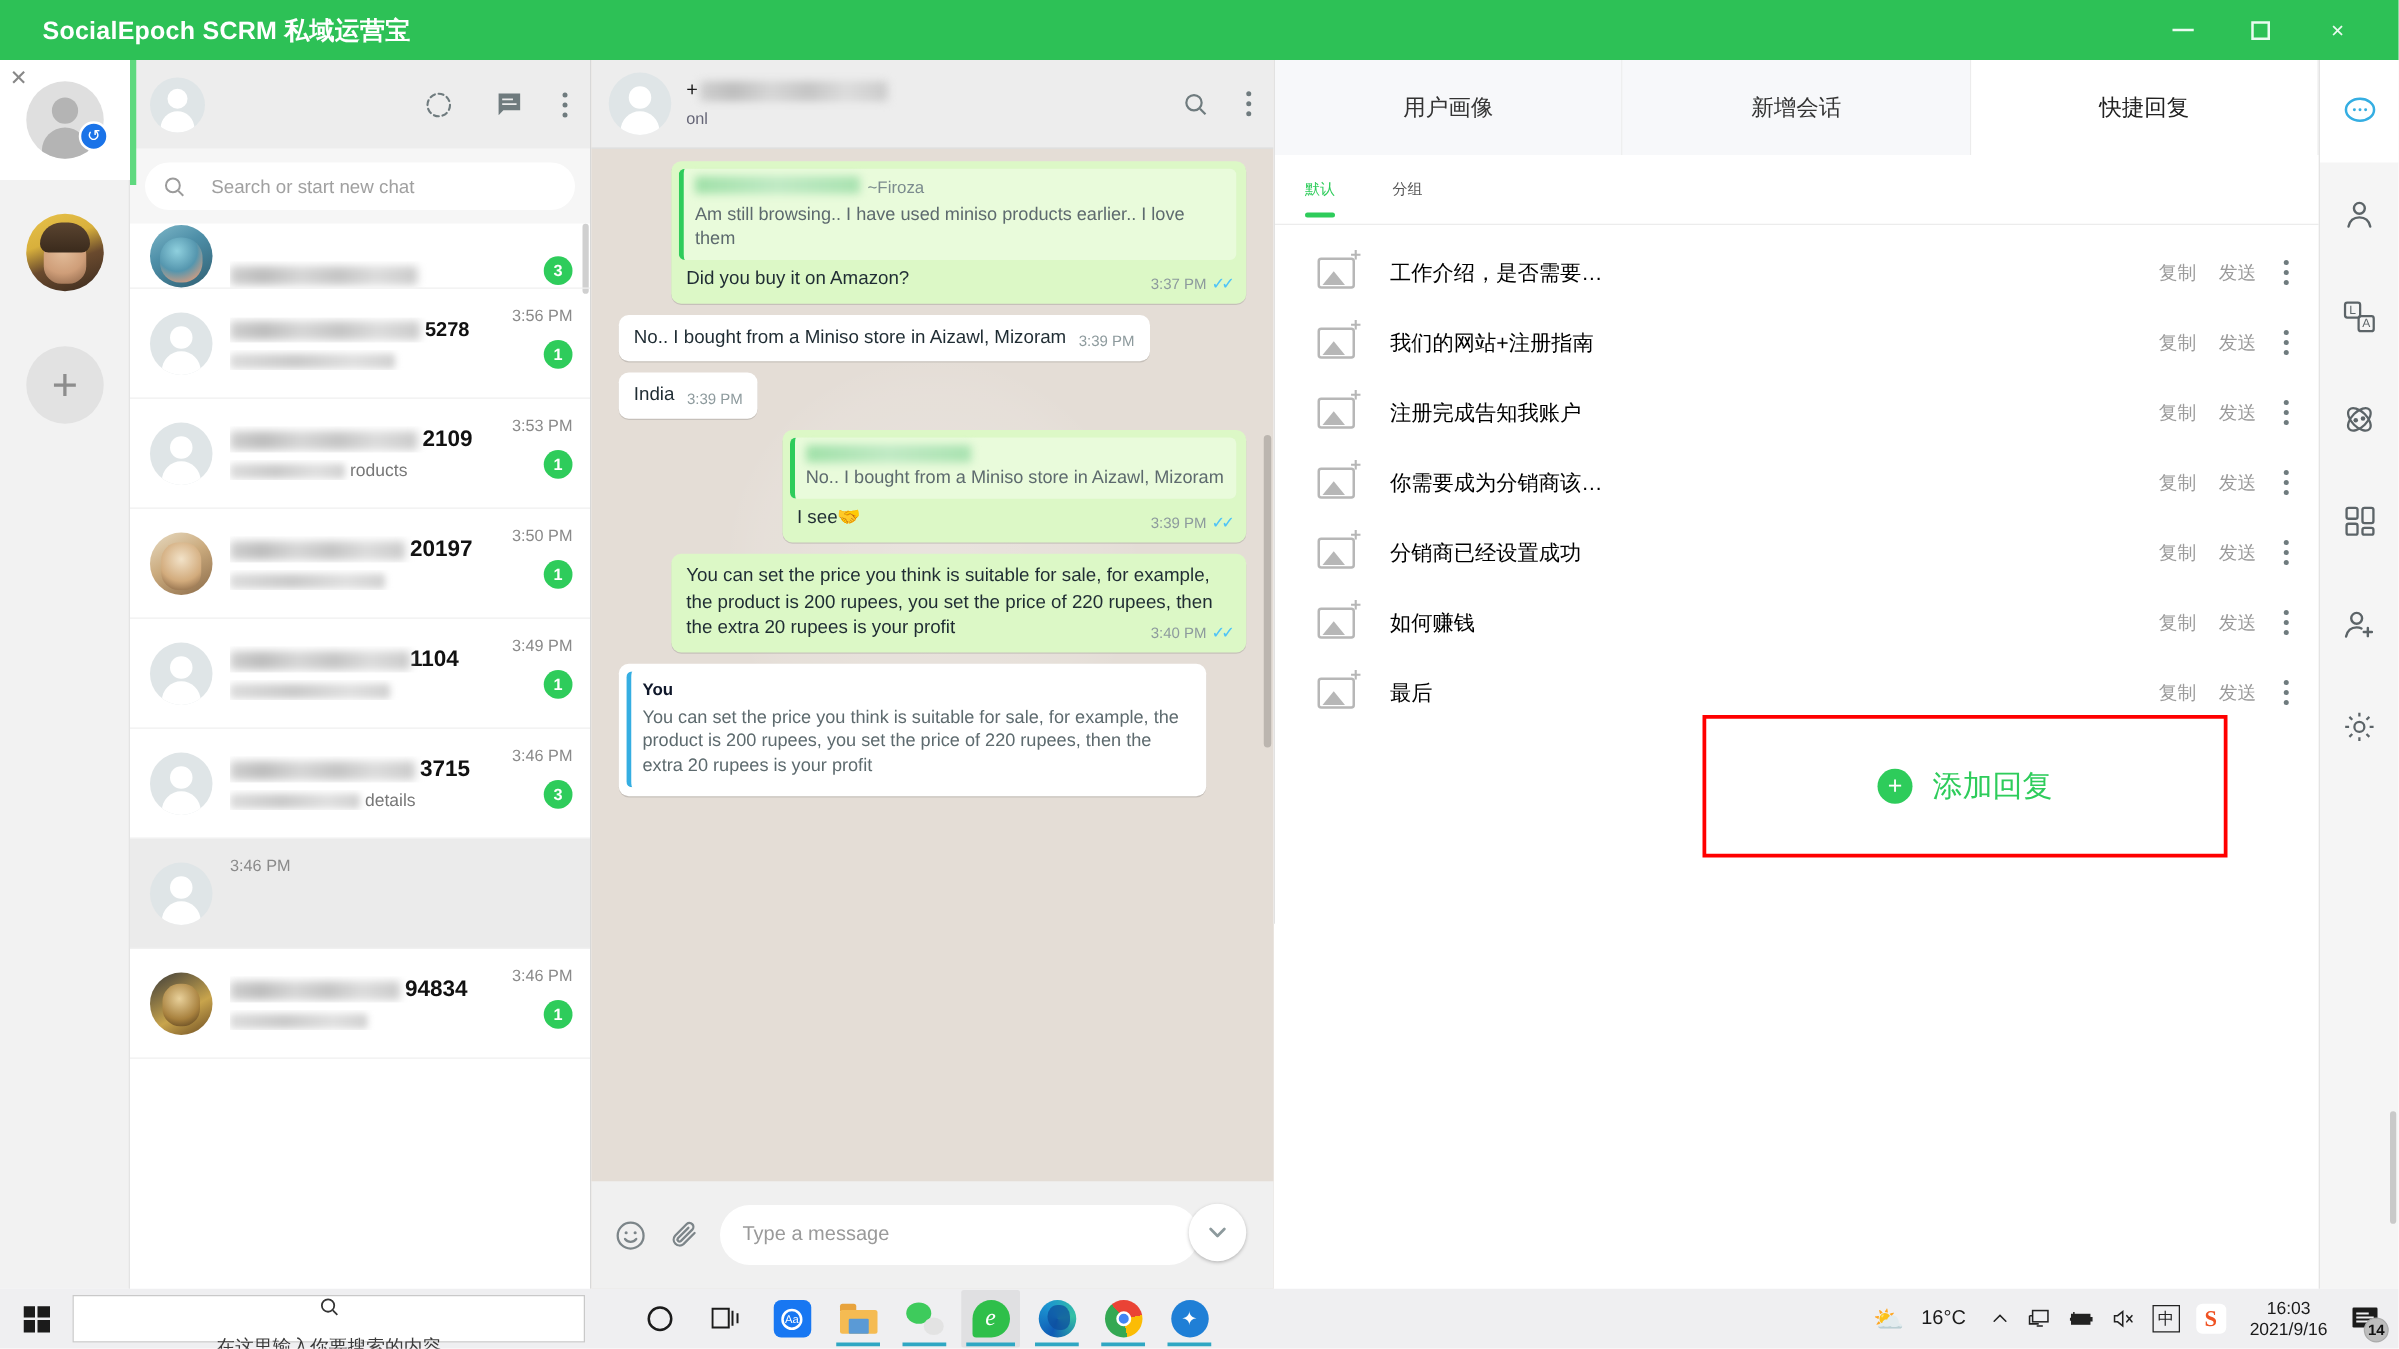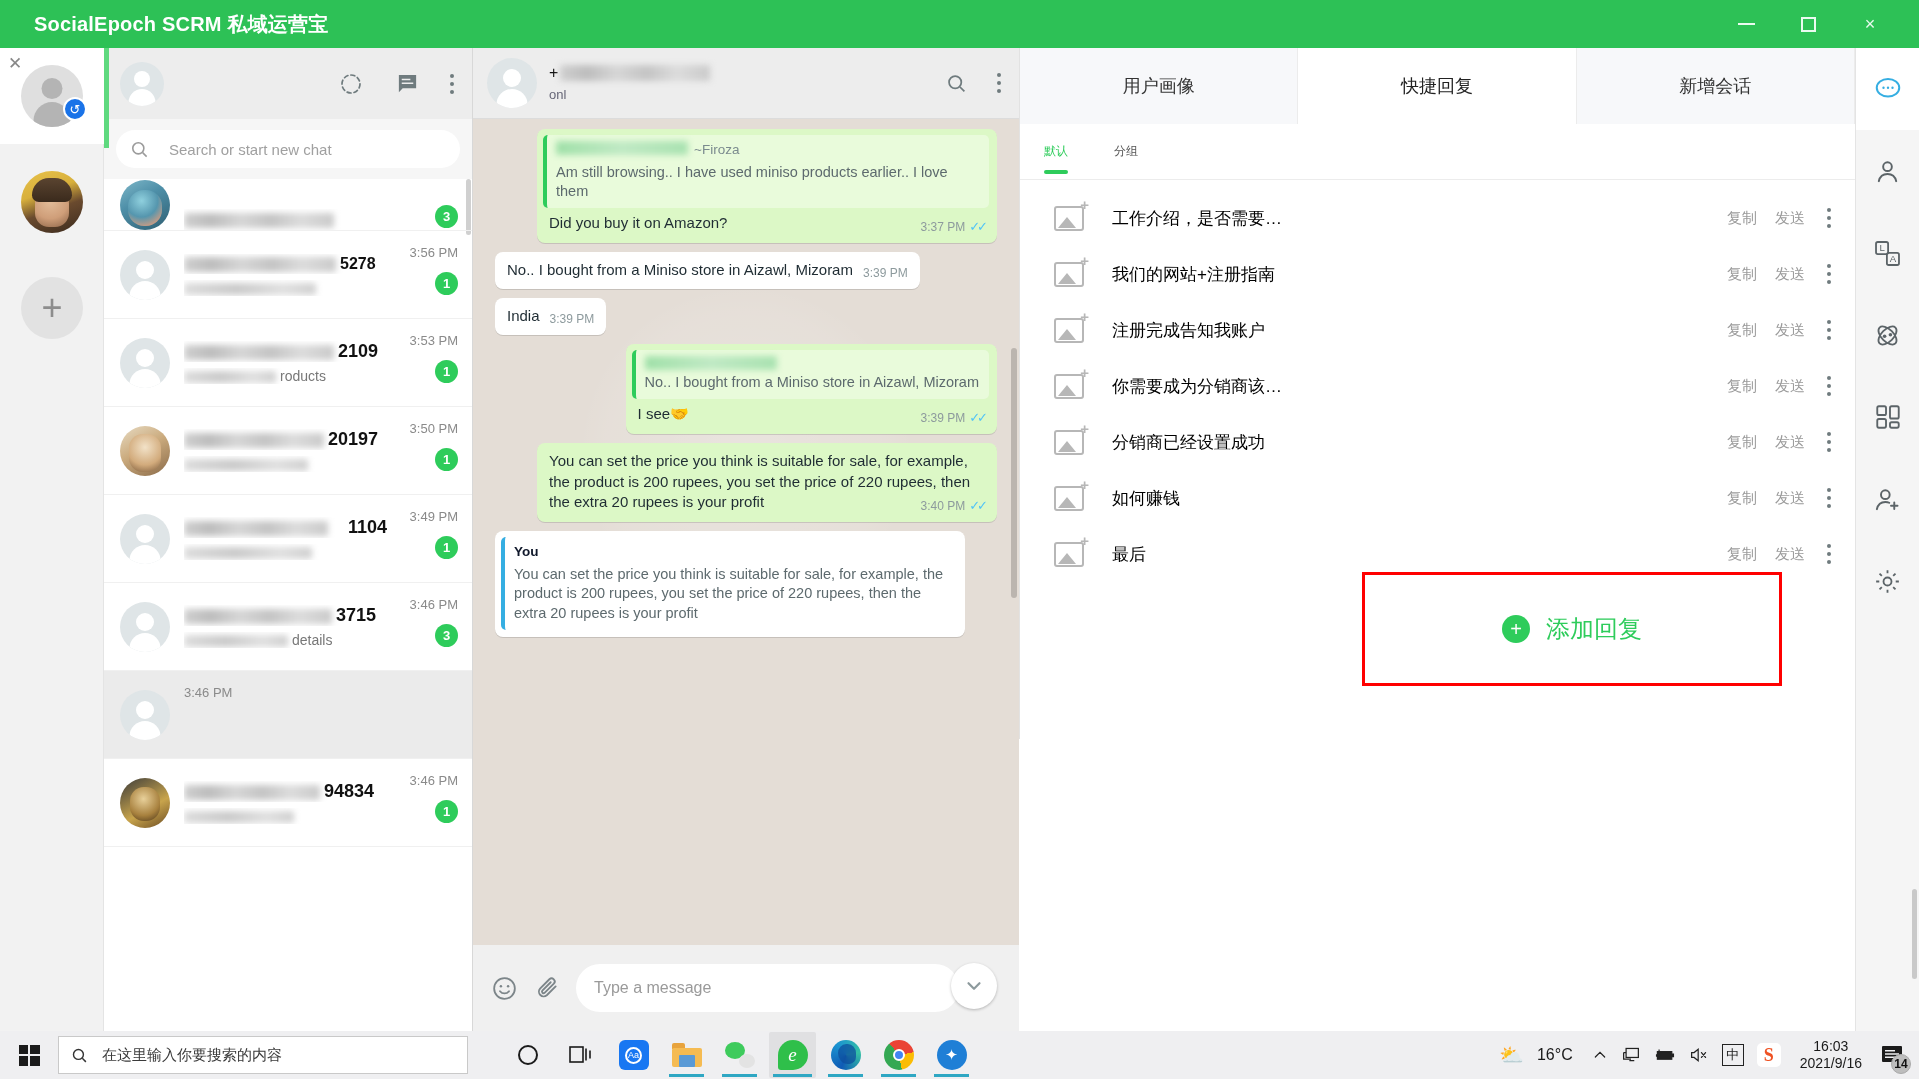--- a/index.html
+++ b/index.html
@@ -311,21 +311,21 @@
   .taskbar {
     position: absolute; left: 0; bottom: 0; width: 1919px; height: 48px;
     background: #efeff1; display: flex; align-items: center;
   }
   .tb-start { width: 58px; height: 48px; display:flex; align-items:center; justify-content:center; cursor:pointer; }
   .win-logo { width: 21px; height: 21px; display: grid; grid-template-columns: 1fr 1fr;
               grid-template-rows: 1fr 1fr; gap: 2.5px; }
   .win-logo i { background: #1b1b1b; display: block; }
   .tb-search {
     width: 410px; height: 38px; background: #fff; border: 1px solid #c9c9c9;
-    display: flex; align-items: center; padding: 0 12px; gap: 14px; cursor: text;
+    display: flex; align-items: center; padding: 0 12px; gap: 14px; cursor: text; flex-direction: column;
   }
   .tb-search .ph { color: #3a3a3a; font-size: 15px; }
   .tb-apps { display: flex; align-items: center; gap: 6px; margin-left: 36px; }
   .tb-app {
     width: 47px; height: 46px; display: flex; align-items: center; justify-content: center;
     position: relative; cursor: pointer; border-radius: 2px;
   }
   .tb-app.running::after {
     content:''; position:absolute; left: 6px; right: 6px; bottom: 1px; height: 3px; background: #2fa7c3;
   }
@@ -478,21 +478,21 @@
           <div class="ci-avatar photo-b"></div>
           <div class="ci-body">
             <div class="ci-name"><span class="blur" style="width:140px"></span><span style="font-weight:bold;font-size:18px;margin-left:4px;">20197</span></div>
             <div class="ci-sub"><span class="blur sm" style="width:124px"></span></div>
           </div>
           <div class="ci-right"><div class="ci-time">3:50 PM</div><div class="ci-badge">1</div></div>
         </div>
         <div class="chat-item">
           <div class="ci-avatar generic"></div>
           <div class="ci-body">
-            <div class="ci-name"><span class="blur" style="width:144px"></span><span style="font-weight:bold;font-size:18px;margin-left:20px;">1104</span></div>
+            <div class="ci-name"><span class="blur" style="width:144px"></span><span style="font-weight:bold;font-size:18px;margin-left:0;">1104</span></div>
             <div class="ci-sub"><span class="blur sm" style="width:128px"></span></div>
           </div>
           <div class="ci-right"><div class="ci-time">3:49 PM</div><div class="ci-badge">1</div></div>
         </div>
         <div class="chat-item">
           <div class="ci-avatar generic"></div>
           <div class="ci-body">
             <div class="ci-name"><span class="blur" style="width:148px"></span><span style="font-weight:bold;font-size:18px;margin-left:4px;">3715</span></div>
             <div class="ci-sub"><span class="blur sm" style="width:104px"></span><span style="margin-left:4px;">details</span></div>
           </div>
@@ -624,22 +624,22 @@
             <rect x="9" y="2.5" width="6" height="11" rx="3"></rect>
             <path d="M5.5 11.5a6.5 6.5 0 0013 0M12 18v3.5"></path>
           </svg>
       </div>
     </div>
   </div>
 
   <div class="rightpanel">
     <div class="rp-tabs" id="rp-tabs">
         <div class="rp-tab">用户画像</div>
+        <div class="rp-tab">新增会话</div>
         <div class="rp-tab active">快捷回复</div>
-        <div class="rp-tab">新增会话</div>
       </div>
     <div class="rp-subtabs" id="rp-subtabs">
         <div class="rp-subtab active">默认</div>
         <div class="rp-subtab">分组</div>
       </div>
     <div class="reply-list" id="reply-list">
         <div class="reply-item">
           <div class="img-icon"></div>
           <div class="reply-title">工作介绍，是否需要…</div>
           <div class="reply-actions">

